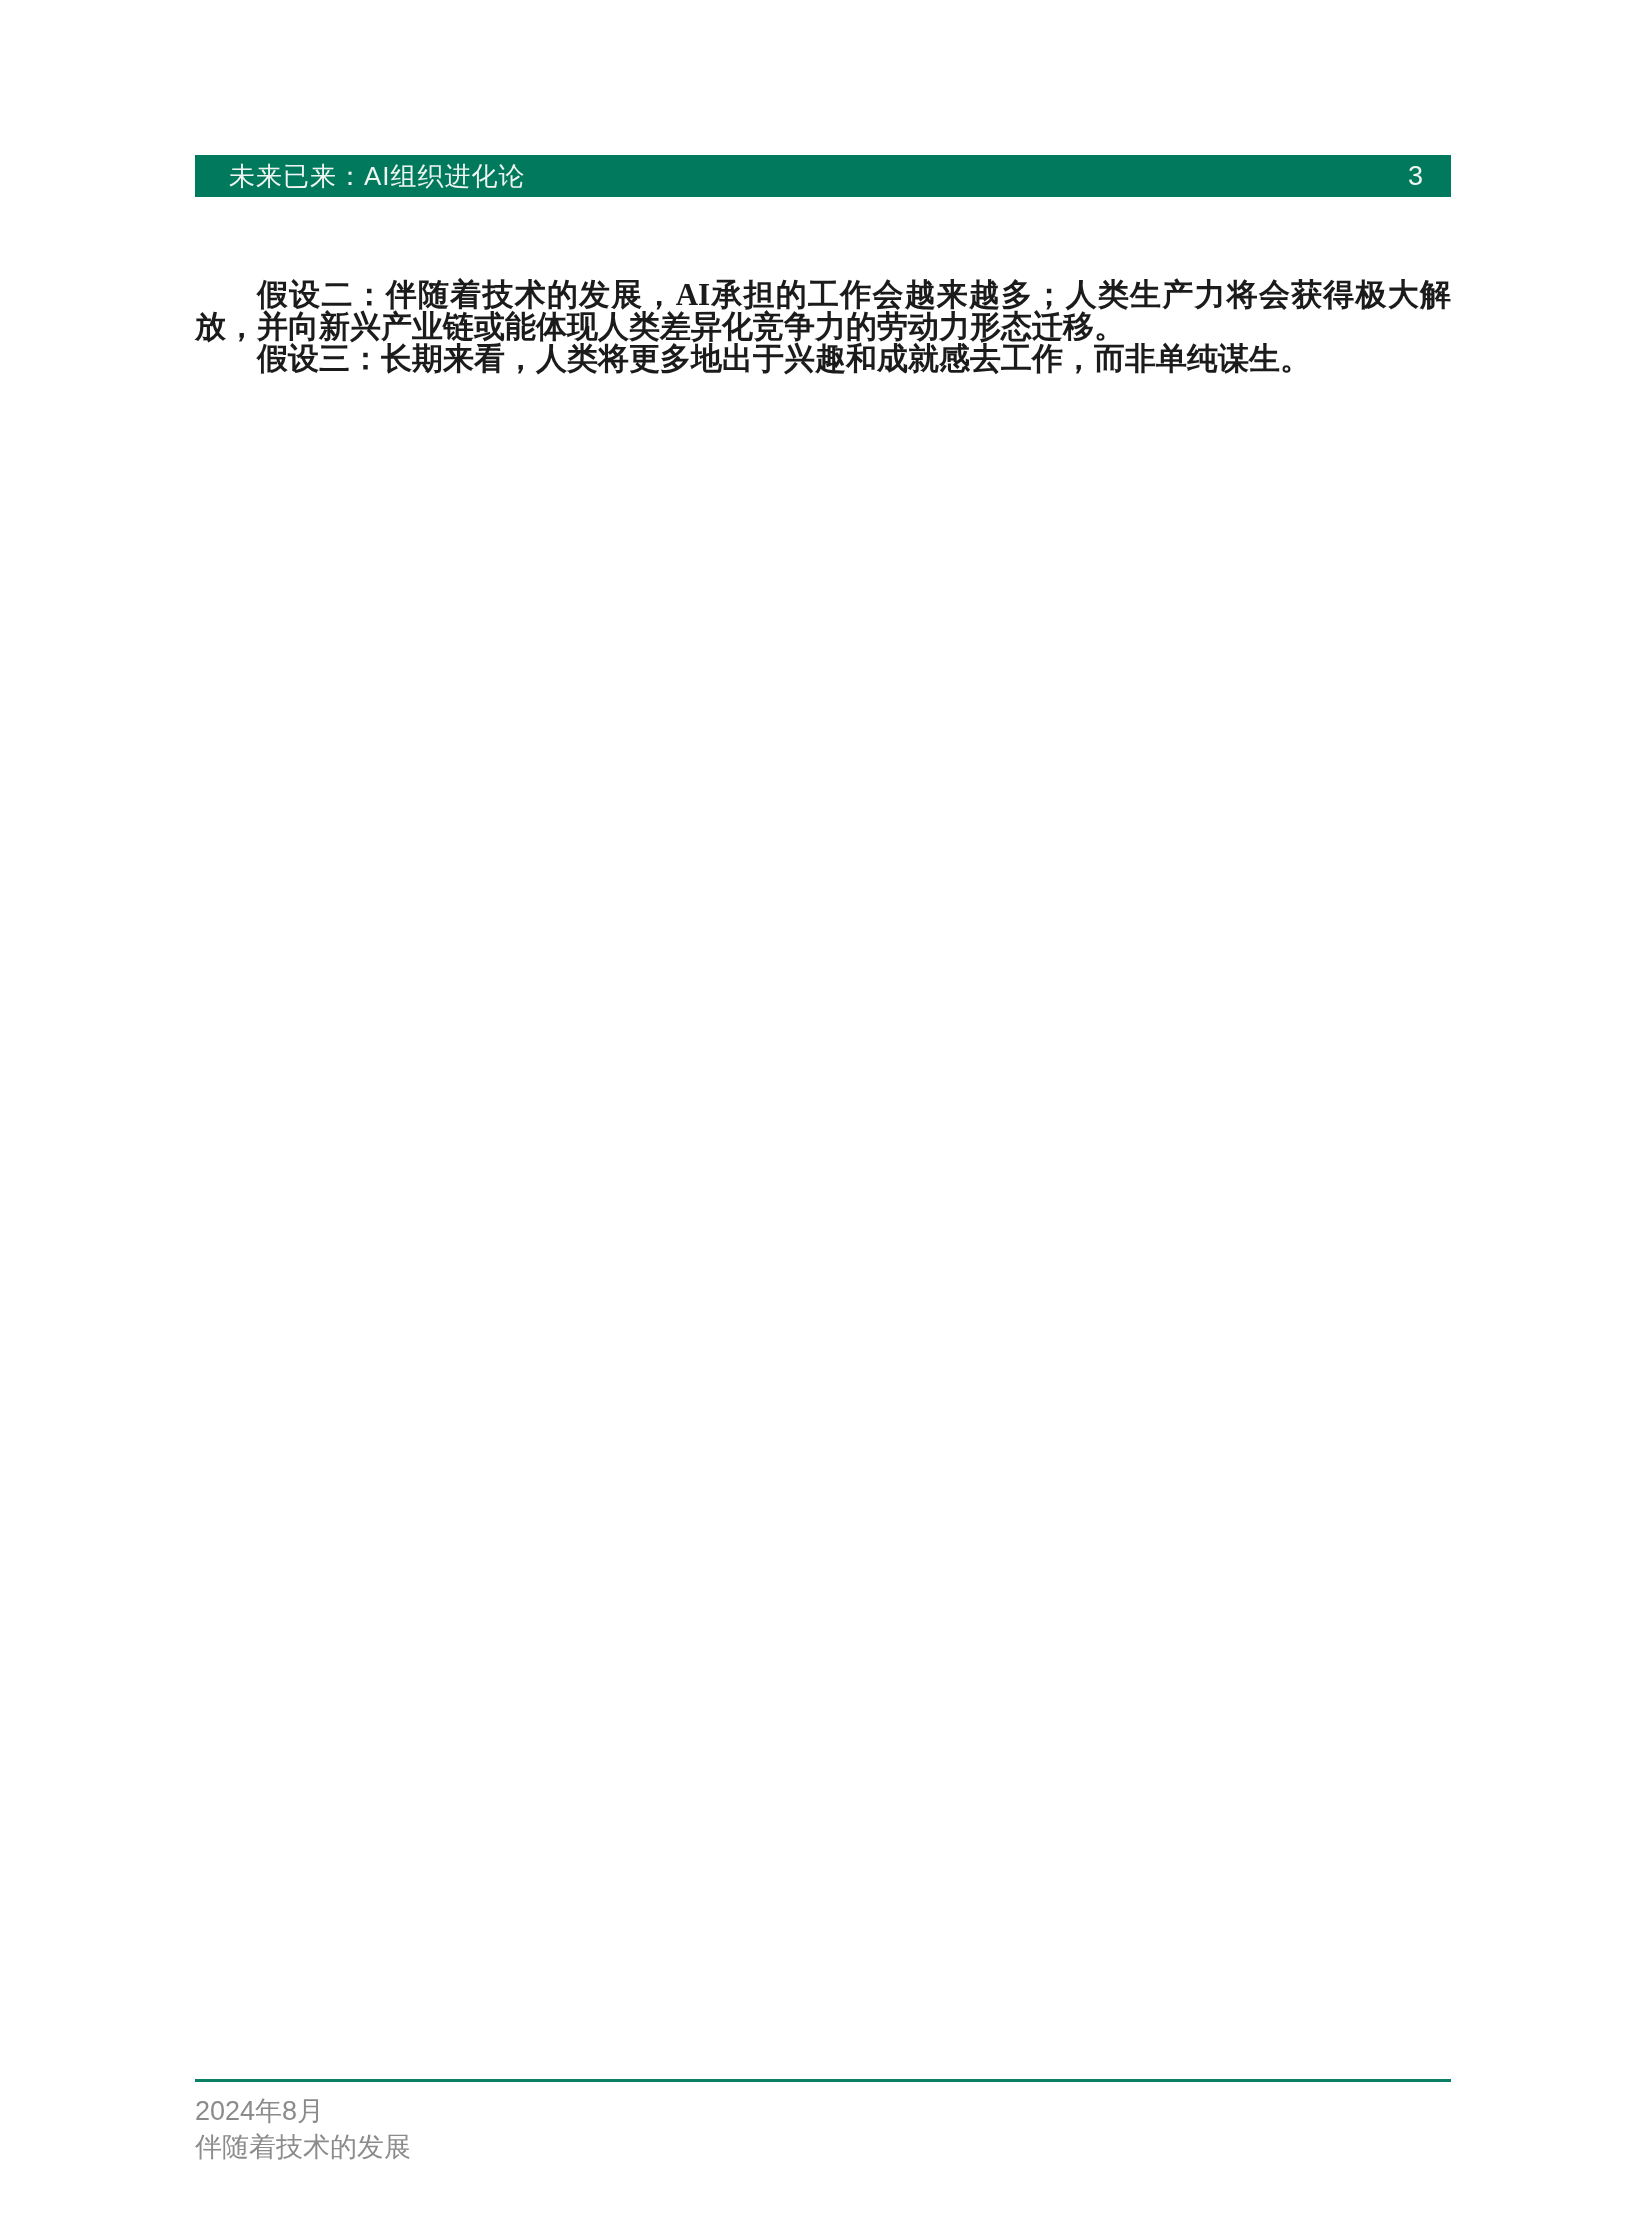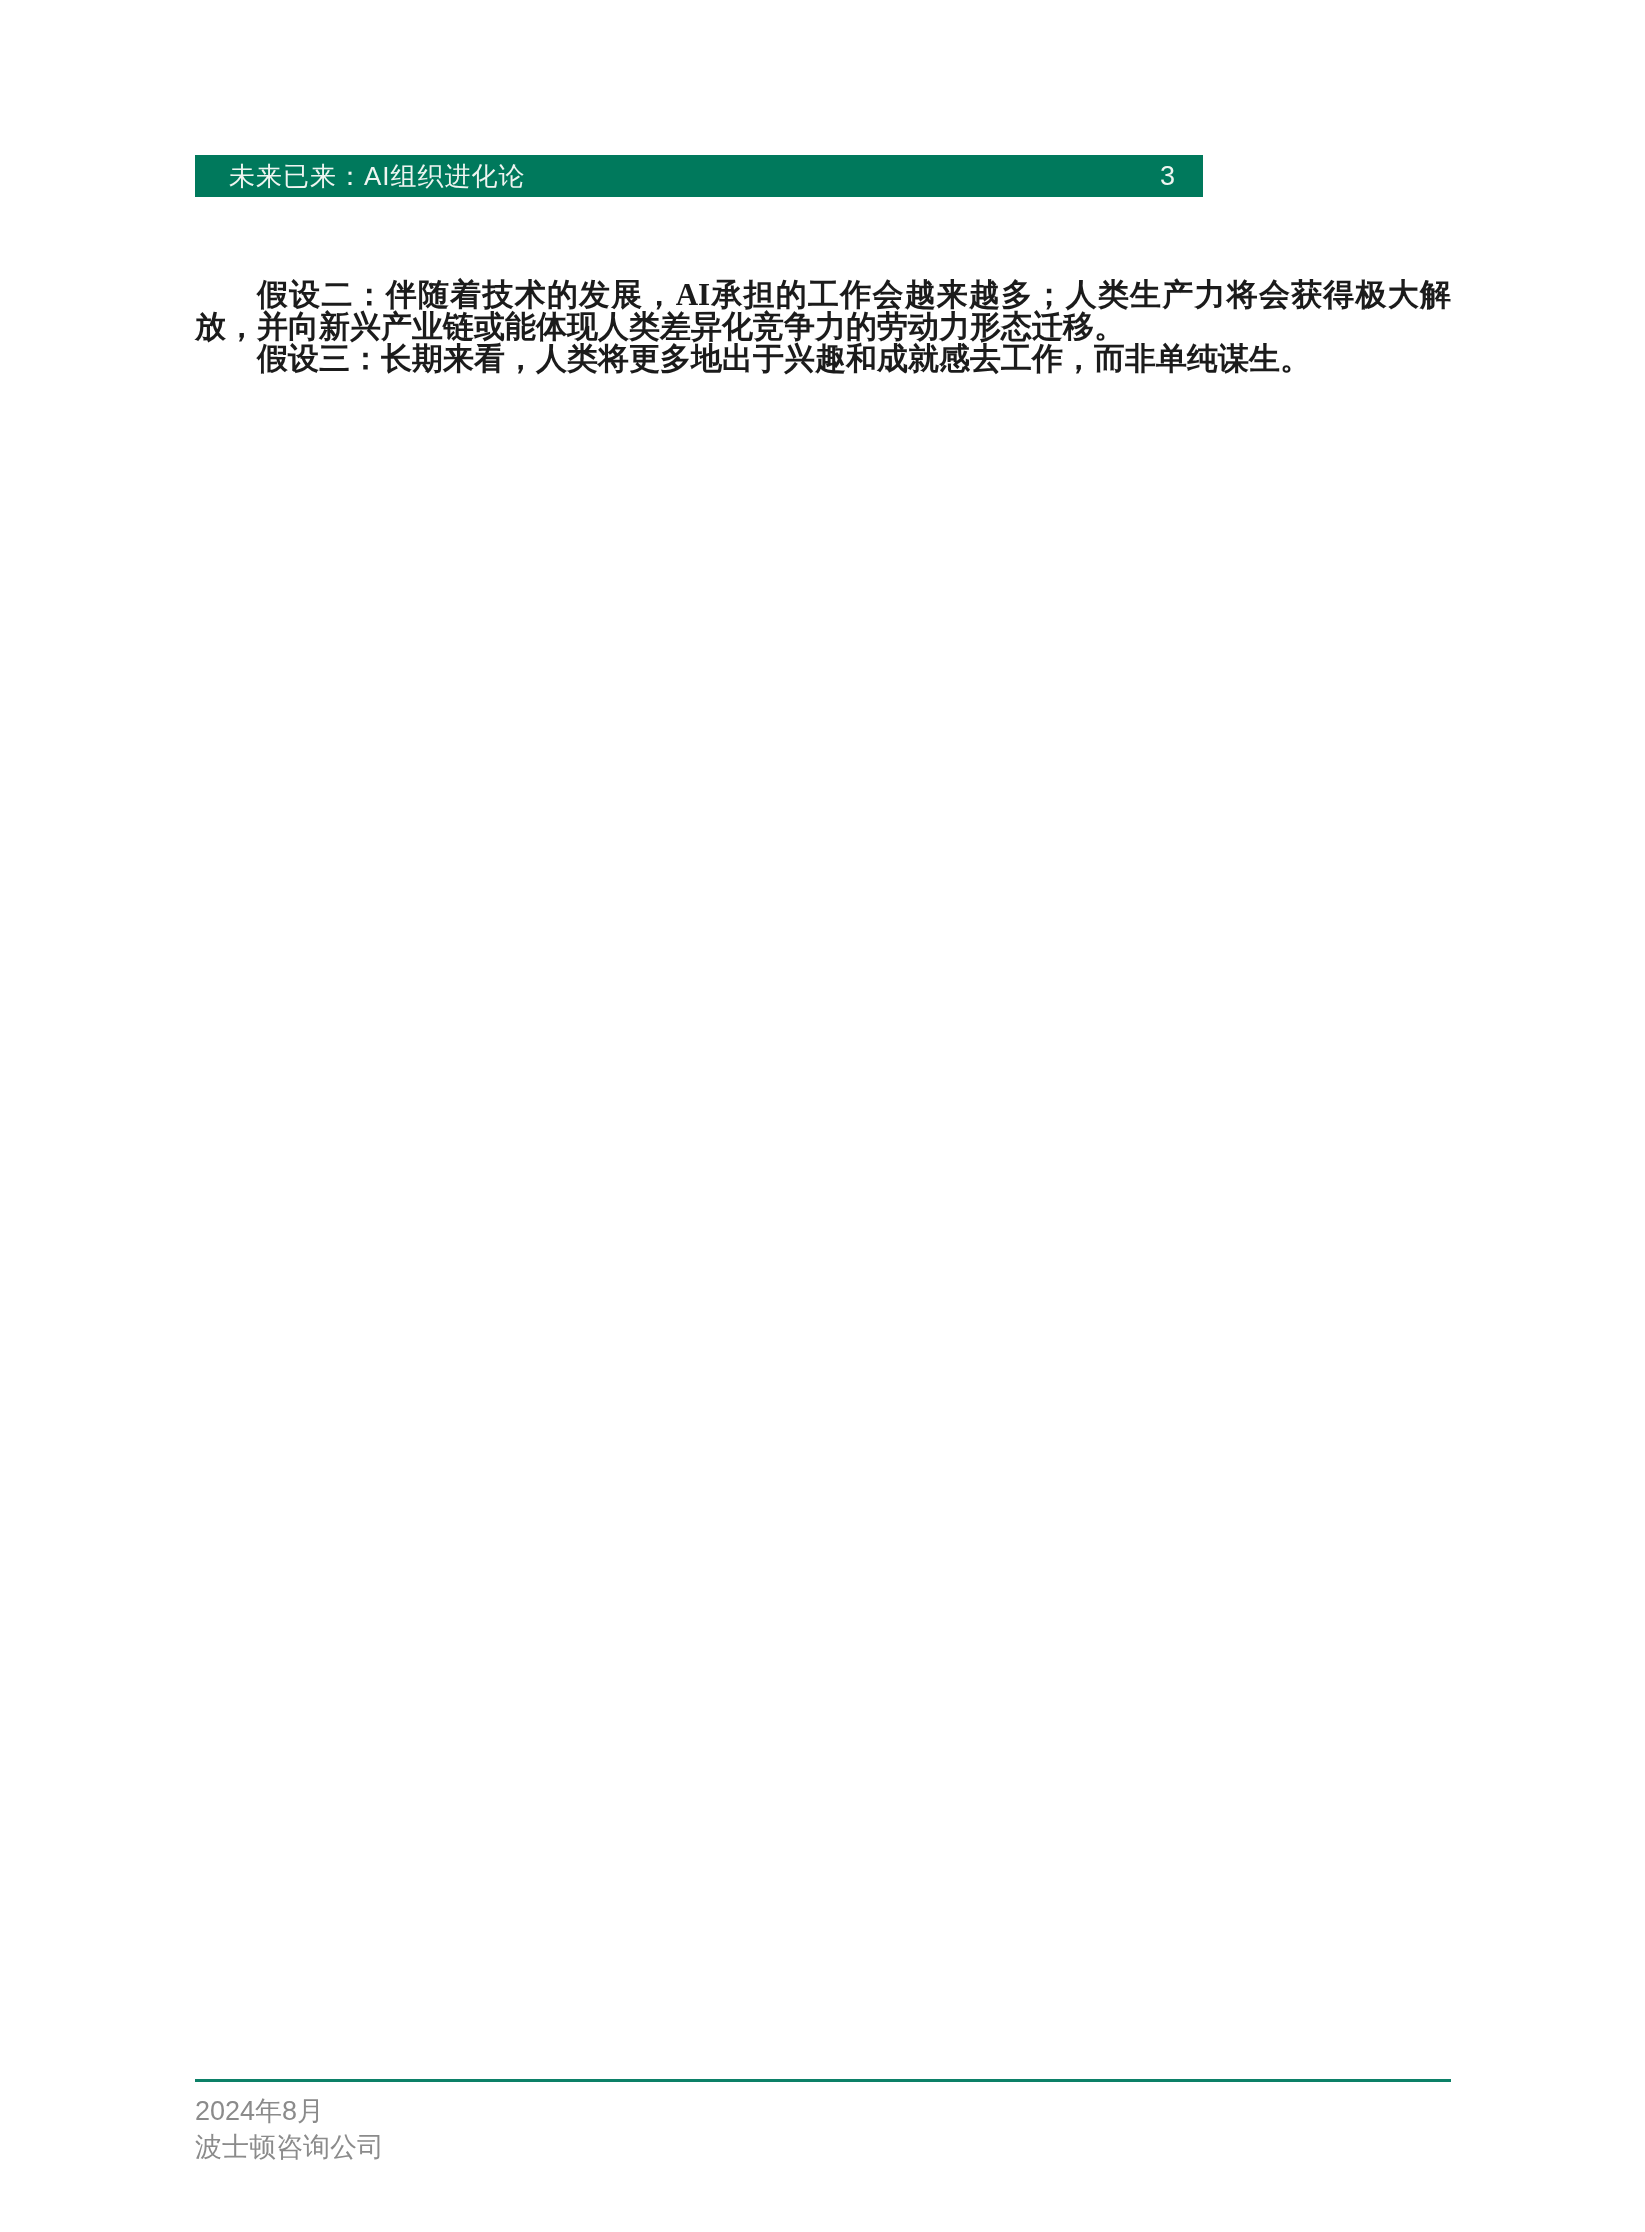--- a/index.html
+++ b/index.html
@@ -11,21 +11,21 @@
     background: #ffffff;
     margin: 0 auto;
     overflow: hidden;
     font-family: "Liberation Serif", serif;
   }
   
   .header-bar {
     position: absolute;
     left: 195px;
     top: 155px;
-    width: 1008px;
+    width: 1256px;
     height: 42px;
     background: #00795C;
     display: flex;
     align-items: center;
     justify-content: space-between;
     padding: 0 28px 0 34px;
     font-family: "Liberation Sans", sans-serif;
     color: #EFF5F1;
   }
   .header-title {
@@ -87,17 +87,17 @@
 
   <div class="content">
     <p class="para-bold p1"><span class="para-label">假设二：</span><span>伴随着技术的发展，AI承担的工作会越来越多；人类生产力将会获得极大解放，并向新兴产业链或能体现人类差异化竞争力的劳动力形态迁移。</span></p>
 
     <p class="para-bold p2"><span class="para-label">假设三：</span><span>长期来看，人类将更多地出于兴趣和成就感去工作，而非单纯谋生。</span></p>
 
   </div>
 
   <div class="footer">
     <span>2024年8月</span>
-    <span>波士顿咨询公司</span>
+    <span>伴随着技术的发展</span>
   </div>
 
 </div>
 
 
 </body></html>

